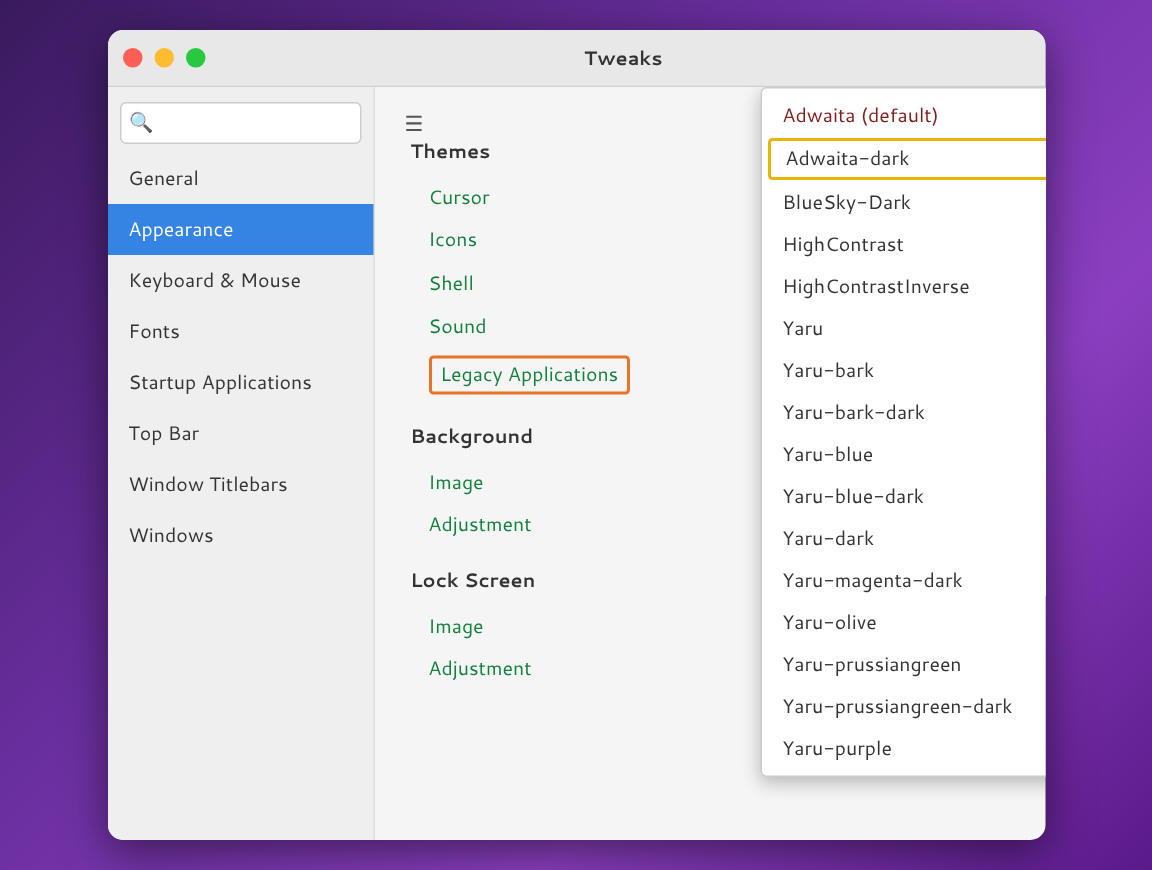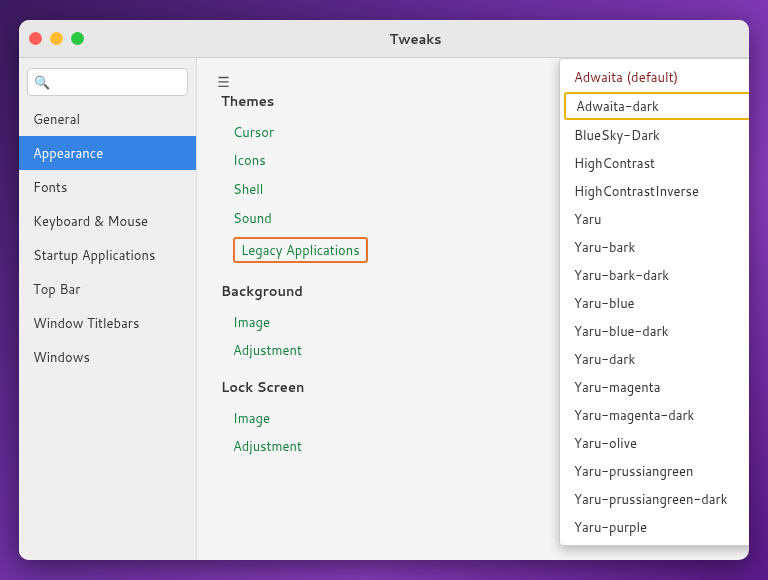--- a/index.html
+++ b/index.html
@@ -10,21 +10,21 @@
       background: linear-gradient(135deg, #3a1a5e 0%, #6b2fa0 40%, #8b3fc0 70%, #5a1a8a 100%);
       width: 768px;
       height: 580px;
       display: flex;
       align-items: center;
       justify-content: center;
       overflow: hidden;
     }
 
     .window {
-      width: 730px;
+      width: 625px;
       height: 540px;
       background: #f5f5f5;
       border-radius: 10px;
       box-shadow: 0 8px 30px rgba(0,0,0,0.5);
       display: flex;
       flex-direction: column;
       overflow: hidden;
     }
 
     .titlebar {
@@ -220,24 +220,24 @@
         <button class="hamburger-btn">☰</button>
       </div>
 
       <div class="sidebar-item">
         <span>General</span>
       </div>
       <div class="sidebar-item active">
         <span>Appearance</span>
       </div>
       <div class="sidebar-item">
+        <span>Keyboard &amp; Mouse</span>
+      </div>
+      <div class="sidebar-item">
         <span>Fonts</span>
-      </div>
-      <div class="sidebar-item">
-        <span>Keyboard &amp; Mouse</span>
       </div>
       <div class="sidebar-item">
         <span>Startup Applications</span>
       </div>
       <div class="sidebar-item">
         <span>Top Bar</span>
       </div>
       <div class="sidebar-item">
         <span>Window Titlebars</span>
       </div>
@@ -290,21 +290,20 @@
           <div class="dropdown-item selected">Adwaita-dark</div>
           <div class="dropdown-item">BlueSky-Dark</div>
           <div class="dropdown-item">HighContrast</div>
           <div class="dropdown-item">HighContrastInverse</div>
           <div class="dropdown-item">Yaru</div>
           <div class="dropdown-item">Yaru-bark</div>
           <div class="dropdown-item">Yaru-bark-dark</div>
           <div class="dropdown-item">Yaru-blue</div>
           <div class="dropdown-item">Yaru-blue-dark</div>
           <div class="dropdown-item">Yaru-dark</div>
-          <div class="dropdown-item">Yaru-magenta</div>
           <div class="dropdown-item">Yaru-magenta-dark</div>
           <div class="dropdown-item">Yaru-olive</div>
           <div class="dropdown-item">Yaru-prussiangreen</div>
           <div class="dropdown-item">Yaru-prussiangreen-dark</div>
           <div class="dropdown-item">Yaru-purple</div>
         </div>
     </div>
   </div>
 </div>
 

